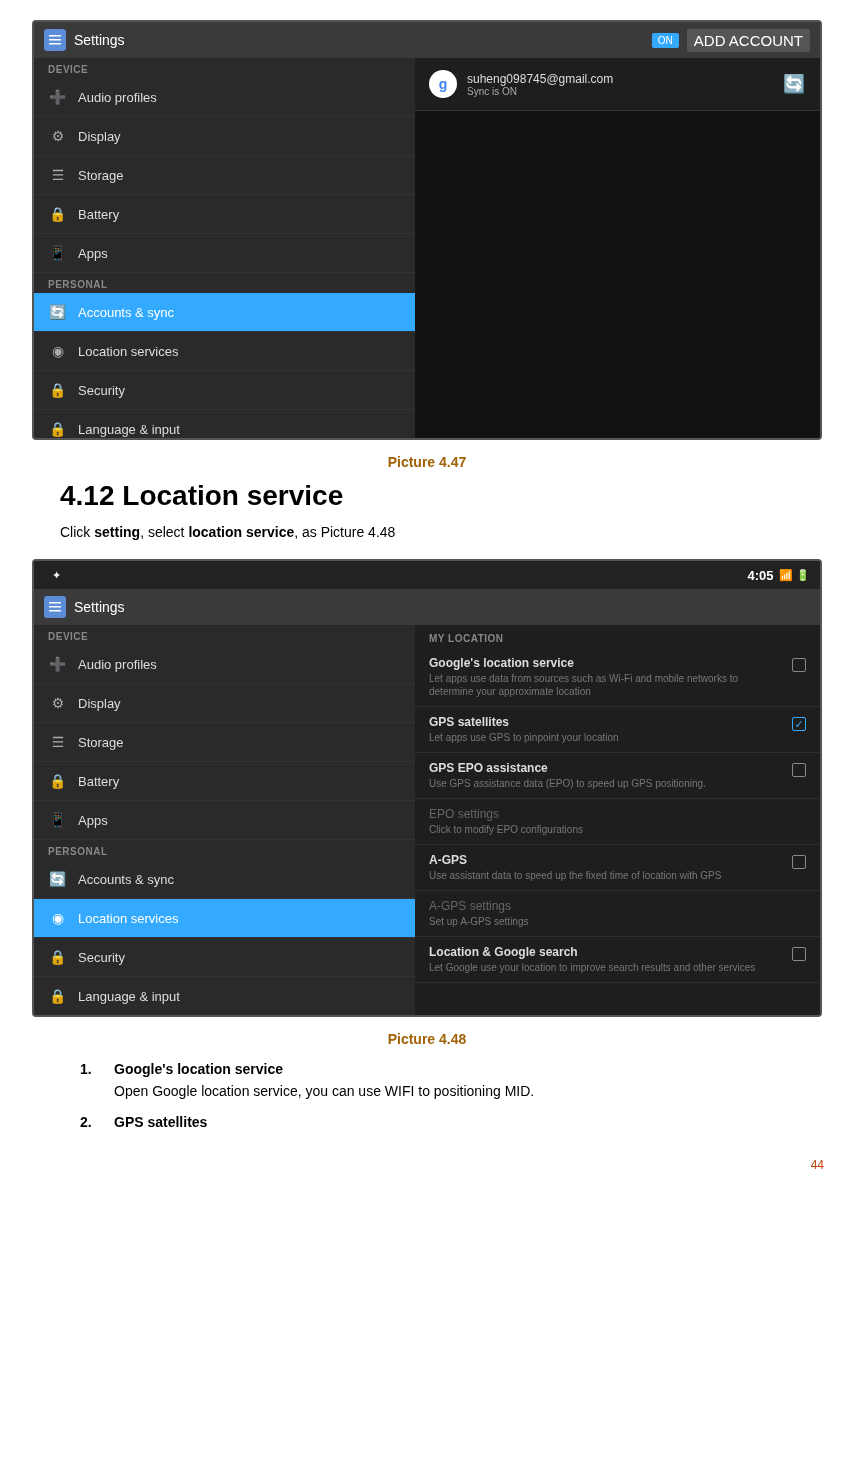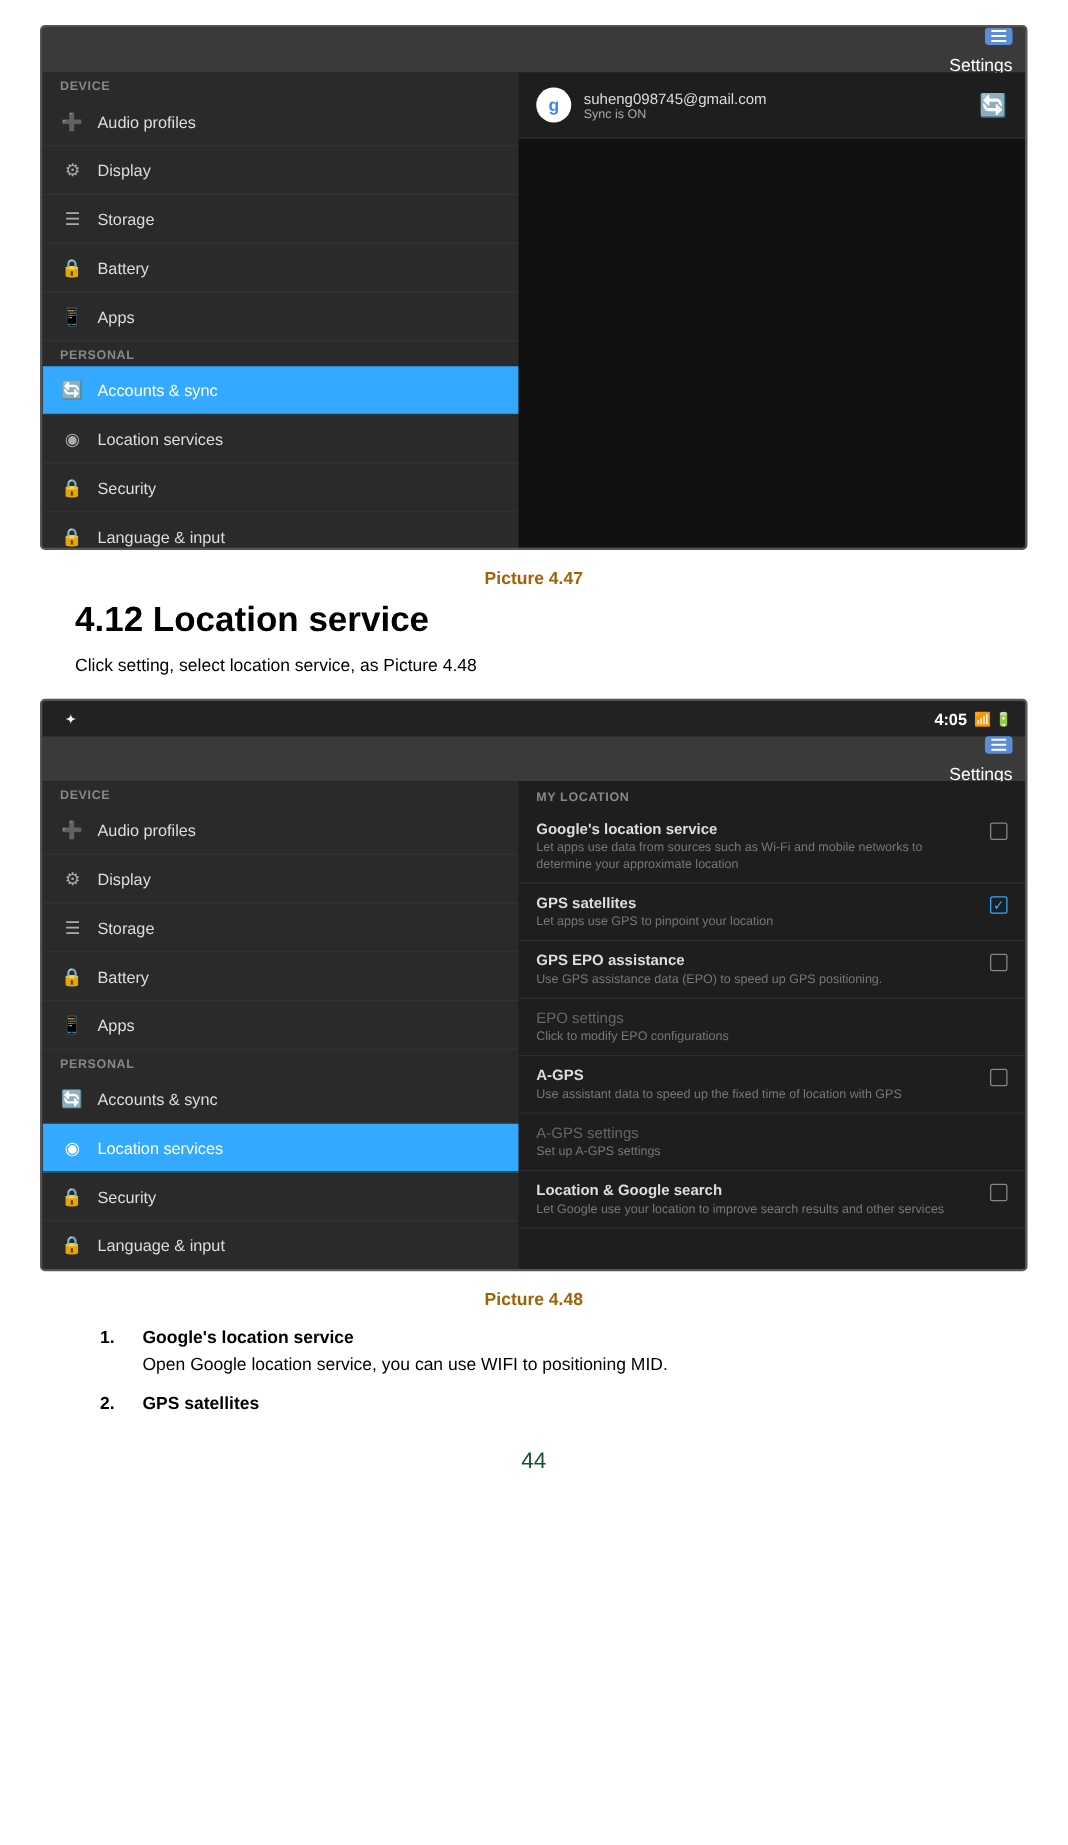--- a/index.html
+++ b/index.html
@@ -25,44 +25,43 @@
       border: 2px solid #555;
       border-radius: 4px;
       overflow: hidden;
     }
 
     
     .settings-header {
       background: #3a3a3a;
       height: 36px;
       display: flex;
-      align-items: flex-end;
+      align-items: center;
       padding: 0 10px;
       gap: 8px;
-      flex-direction: column;
     }
     .settings-header-icon {
       width: 22px;
       height: 22px;
       background: #5b8dd9;
       border-radius: 3px;
       display: flex; align-items: center; justify-content: center;
     }
     .settings-title {
       color: #fff;
       font-size: 14px;
       flex: 1;
     }
     .toggle-on {
       background: #33aaff;
       color: #fff;
       font-size: 10px;
-      padding: 2px 24px;
+      padding: 2px 6px;
       border-radius: 2px;
-      font-weight: bold;
+      font-weight: normal;
     }
     .add-account-btn {
       color: #fff;
       font-size: 15px;
       background: #555;
       padding: 3px 7px;
       border-radius: 2px;
     }
 
     
@@ -161,21 +160,21 @@
       color: #000;
     }
 
     
     .description-text {
       font-size: 14px;
       margin: 0 30px 16px;
       color: #000;
       line-height: 1.5;
     }
-    .description-text b { font-weight: normal; margin-top: 18px; }
+    .description-text b { font-weight: bold; margin-top: 18px; }
 
     
     .android-screenshot-2 {
       width: 790px;
       margin: 0 auto;
       background: #1a1a1a;
       border: 2px solid #555;
       border-radius: 4px;
       overflow: hidden;
     }
@@ -245,23 +244,23 @@
     .checkbox.checked {
       border-color: #33aaff;
       background: transparent;
       display: flex; align-items: center; justify-content: center;
       color: #33aaff;
       font-size: 11px;
     }
 
     
     .page-number {
-      text-align: center;
-      font-size: 18px;
-      color: #14532d;
+      text-align: right;
+      font-size: 12px;
+      color: #c2410c;
       padding: 12px 0;
     }
 
     
     .numbered-list {
       margin: 14px 50px 0;
     }
     .list-item-entry {
       margin-bottom: 12px;
     }

